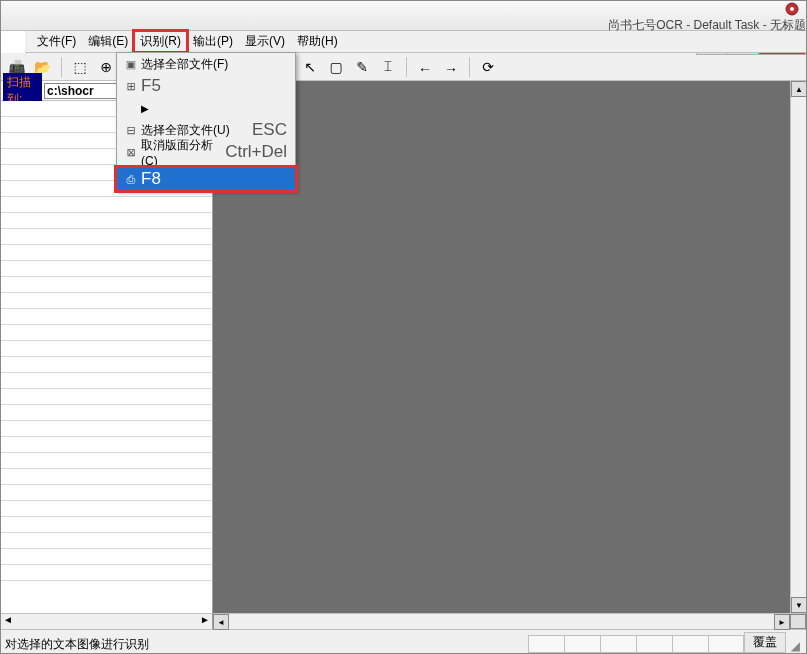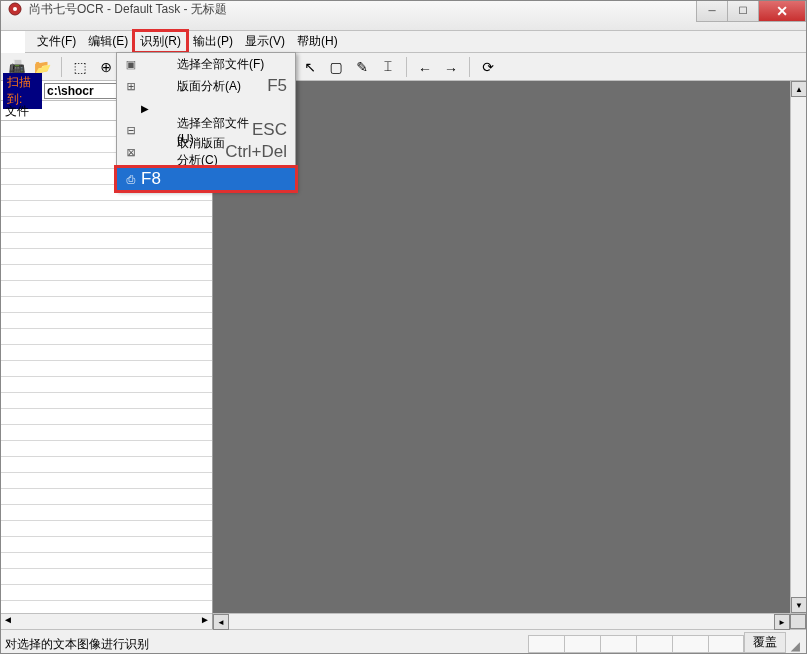--- a/index.html
+++ b/index.html
@@ -12,22 +12,23 @@
   overflow: hidden;
   border: 1px solid #888;
 }
 
 
 .titlebar {
   height: 30px;
   background: linear-gradient(to bottom, #f8f8f8, #e8e8e8);
   border-bottom: 1px solid #c0c0c0;
   display: flex;
-  align-items: flex-start;
+  align-items: flex-end;
   padding-left: 6px;
+  flex-direction: column;
 }
 .titlebar .app-icon {
   width: 16px; height: 16px; margin-right: 6px;
   display: inline-flex; align-items: center; justify-content: center;
 }
 .titlebar .title { color: #444; font-size: 12px; flex: 1; }
 .win-controls { display: flex; height: 100%; }
 .win-btn {
   width: 32px; height: 22px; margin-top: -1px;
   display: flex; align-items: center; justify-content: center;
@@ -187,21 +188,21 @@
   z-index: 100;
 }
 .dd-item {
   display: flex;
   align-items: center;
   height: 22px;
   padding: 0 4px;
   font-size: 12px;
 }
 .dd-icon { width: 20px; text-align: center; font-size: 11px; color: #555; }
-.dd-label { flex: 1; margin-left: 36px; }
+.dd-label { flex: 1; }
 .dd-shortcut { color: #555; font-size: 17px; padding-right: 4px; }
 .dd-item.selected {
   background: #2070d0;
   color: #fff;
 }
 .dd-item.selected .dd-shortcut, .dd-item.selected .dd-icon { color: #fff; }
 .dd-sep { height: 1px; background: #c0c0c0; margin: 2px 2px; }
 .dd-arrow { font-size: 10px; }
 .dd-item.highlighted-red {
   outline: 3px solid #e03030;
@@ -319,21 +320,20 @@
       <span>⟳</span>
     </div>
 </div>
 
 <div class="content">
   <div class="left-panel">
     <div class="scan-row">
       <span class="scan-label">扫描到:</span>
       <input class="scan-input" value="c:\shocr" style="">
     </div>
-    <div class="file-header">文件</div>
     <div class="file-list">
       <div class="file-row"></div>
       <div class="file-row"></div>
       <div class="file-row"></div>
       <div class="file-row"></div>
       <div class="file-row"></div>
       <div class="file-row"></div>
       <div class="file-row"></div>
       <div class="file-row"></div>
       <div class="file-row"></div>
@@ -382,21 +382,20 @@
 </div>
 
 <div class="dropdown">
   <div class="dd-item">
     <span class="dd-icon">▣</span>
     <span class="dd-label">选择全部文件(F)</span>
     <span class="dd-shortcut"></span>
   </div>
   <div class="dd-item">
     <span class="dd-icon">⊞</span>
-    <span class="dd-label">版面分析(A)</span>
     <span class="dd-shortcut">F5</span>
   </div>
   <div class="dd-item">
     <span class="dd-icon"></span>
     <span class="dd-arrow">▶</span>
   </div>
   <div class="dd-item">
     <span class="dd-icon">⊟</span>
     <span class="dd-label">选择全部文件(U)</span>
     <span class="dd-shortcut">ESC</span>

